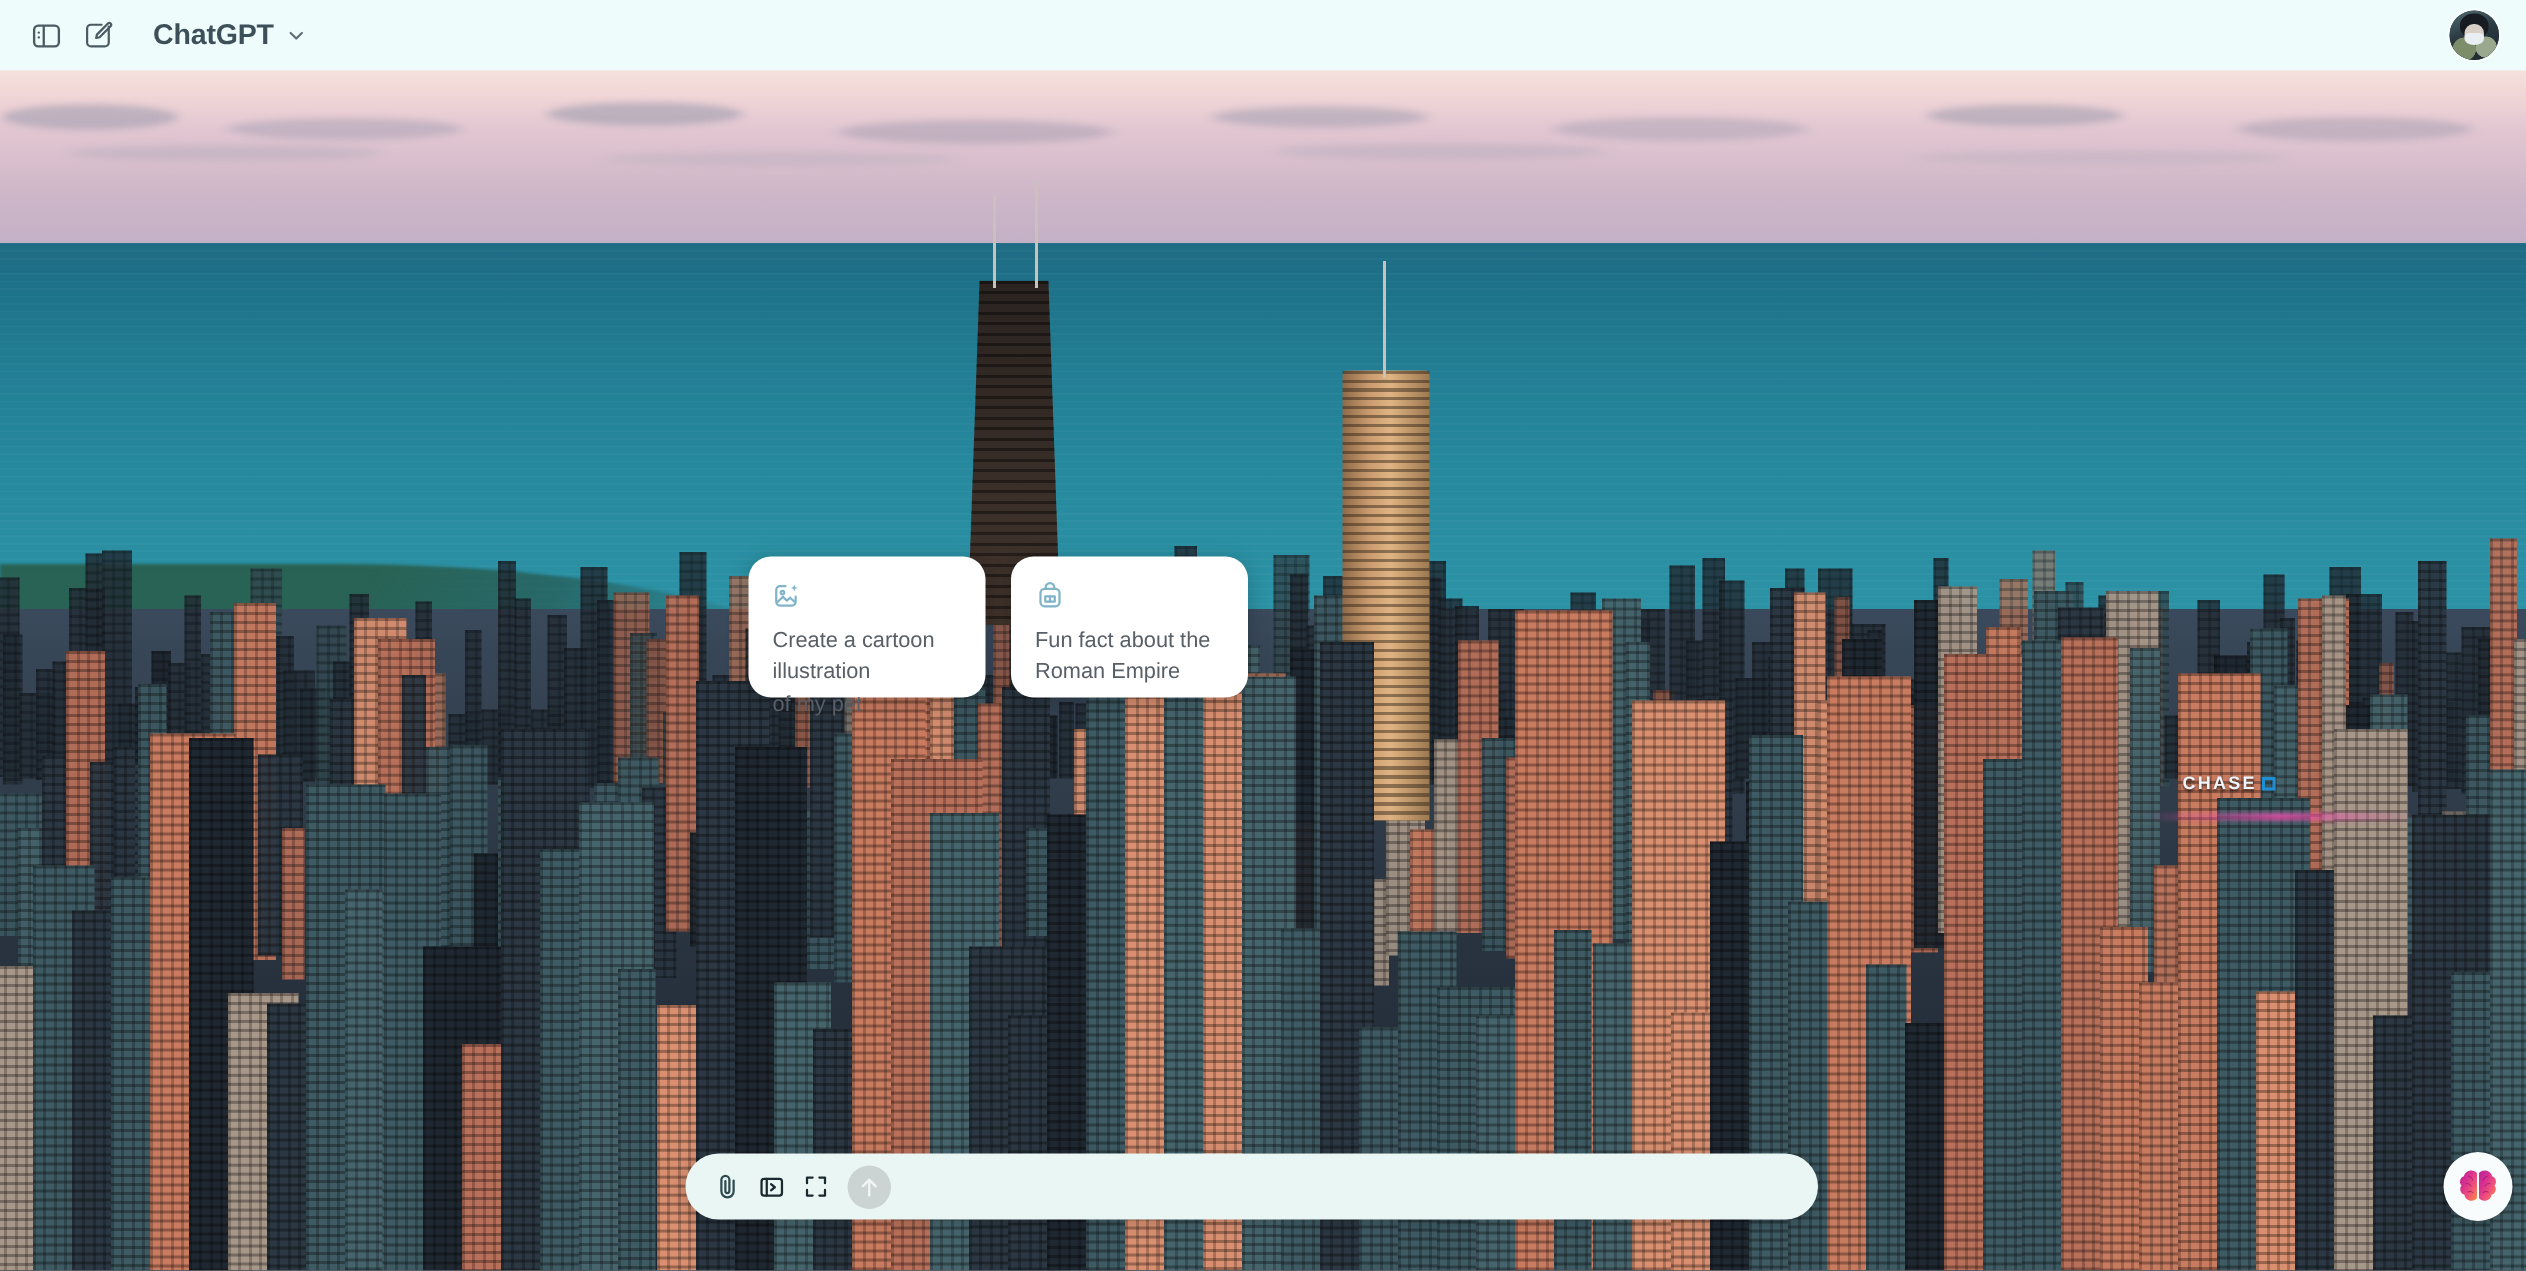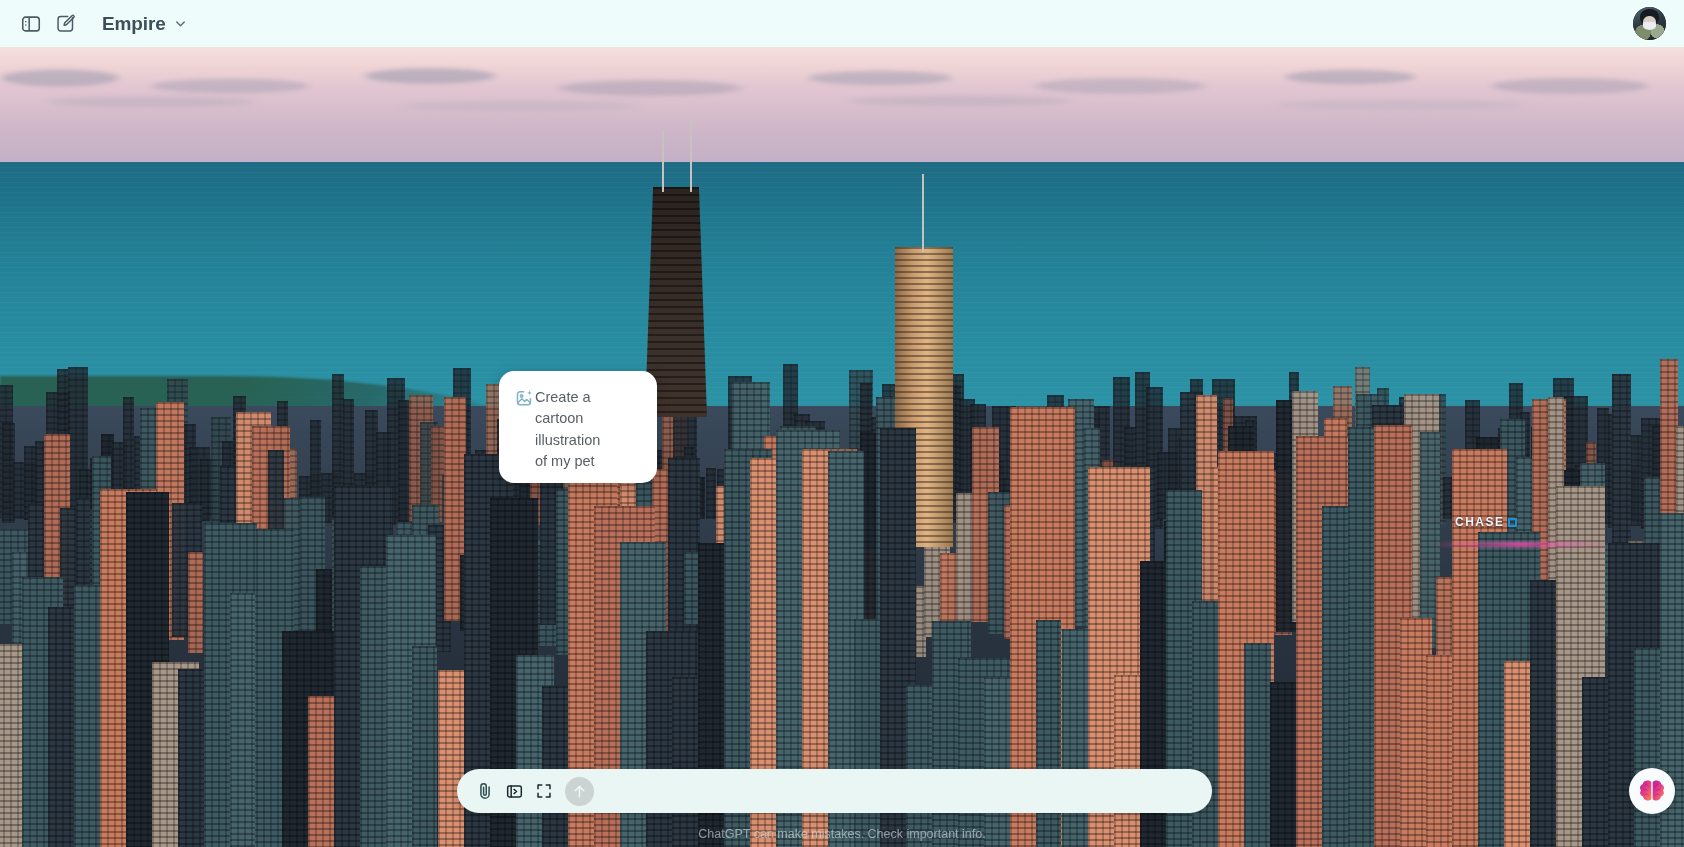--- a/index.html
+++ b/index.html
@@ -272,28 +272,28 @@
   .cards {
     position: absolute;
     left: 499px;
     top: 371px;
     display: flex;
     gap: 17px;
     z-index: 30;
   }
   .card {
     width: 158px;
-    height: 112px;
+    height: 94px;
     background: #ffffff;
     border-radius: 15px;
     padding: 16px 15px 12px 16px;
     box-shadow: 0 3px 14px rgba(0,0,0,.22);
     cursor: pointer;
     display: flex;
-    flex-direction: row;
+    flex-direction: column;
   }
   .card-icon {
     height: 22px;
     margin-bottom: 10px;
     display: flex;
     align-items: center;
   }
   .card-label {
     font-size: 14.5px;
     line-height: 1.48;
@@ -770,21 +770,21 @@
         <circle cx="6.4" cy="13" r=".85" fill="currentColor" stroke="none"></circle>
       </svg>
     </div>
     <div class="tb-icon">
       <svg width="21" height="21" viewBox="0 0 24 24" fill="none" stroke="currentColor" stroke-width="1.7" stroke-linecap="round" stroke-linejoin="round">
         <path d="M20 5.5v12a3 3 0 0 1-3 3H6.5a3 3 0 0 1-3-3V7a3 3 0 0 1 3-3h8"></path>
         <path d="M19.4 3.1 11 11.5l-.6 2.6 2.6-.6 8.4-8.4a1.3 1.3 0 0 0-2-2z" fill="none"></path>
       </svg>
     </div>
     <div class="tb-title-wrap">
-      <span class="tb-title">Empire</span>
+      <span class="tb-title">ChatGPT</span>
       <span class="tb-caret">
         <svg width="15" height="15" viewBox="0 0 24 24" fill="none" stroke="currentColor" stroke-width="2.3" stroke-linecap="round" stroke-linejoin="round">
           <polyline points="6 9.5 12 15.5 18 9.5"></polyline>
         </svg>
       </span>
     </div>
     <div class="tb-spacer"></div>
     <div class="avatar">
       <div class="av-bg"></div>
       <div class="av-hair"></div>
@@ -803,20 +803,32 @@
           <path d="M3.6 17.6 8.3 13l3.2 3.1 2.6-2.3 3.9 3.6"></path>
           <path d="M17.4 3.1l.75 2.05 2.05.75-2.05.75-.75 2.05-.75-2.05-2.05-.75 2.05-.75z" fill="#7fb4c9" stroke="none"></path>
         </svg>
       </div>
       <div class="card-label">Create a cartoon
 illustration
 of my pet</div>
     </div>
 
 
+    <div class="card">
+      <div class="card-icon">
+        <svg width="20" height="20" viewBox="0 0 24 24" fill="none" stroke="#7fb4c9" stroke-width="1.8" stroke-linecap="round" stroke-linejoin="round">
+          <rect x="4.4" y="6.6" width="15.2" height="14" rx="3.2"></rect>
+          <path d="M8.6 6.6V5.4a3.4 3.4 0 0 1 6.8 0v1.2"></path>
+          <path d="M8.2 12.6h7.6v4.2H8.2z"></path>
+          <line x1="12" y1="12.6" x2="12" y2="16.8"></line>
+        </svg>
+      </div>
+      <div class="card-label">Fun fact about the
+Roman Empire</div>
+    </div>
 
 
   </div>
 
   <div class="composer">
     <div class="clip-btn">
       <svg width="20" height="20" viewBox="0 0 24 24" fill="none" stroke="currentColor" stroke-width="1.8" stroke-linecap="round" stroke-linejoin="round">
         <path d="M16.9 7.2v8.6a4.9 4.9 0 0 1-9.8 0V6.6a3.2 3.2 0 0 1 6.4 0v9a1.6 1.6 0 0 1-3.2 0V7.6"></path>
       </svg>
     </div>
@@ -836,21 +848,20 @@
       </svg>
     </div>
     <div class="send-btn">
       <svg width="17" height="17" viewBox="0 0 24 24" fill="none" stroke="currentColor" stroke-width="2.2" stroke-linecap="round" stroke-linejoin="round">
         <line x1="12" y1="19.5" x2="12" y2="5"></line>
         <polyline points="6 11 12 5 18 11"></polyline>
       </svg>
     </div>
   </div>
 
-  <div class="disclaimer">ChatGPT can make mistakes. Check important info.</div>
 
 
   <div class="brain-btn">
     <svg width="30" height="30" viewBox="0 0 48 48">
       <defs>
         <linearGradient id="bg1" x1="0" y1="0" x2="1" y2="1">
           <stop offset="0%" stop-color="#b8229e"></stop>
           <stop offset="35%" stop-color="#d8308f"></stop>
           <stop offset="65%" stop-color="#f0527a"></stop>
           <stop offset="100%" stop-color="#f78c3c"></stop>

